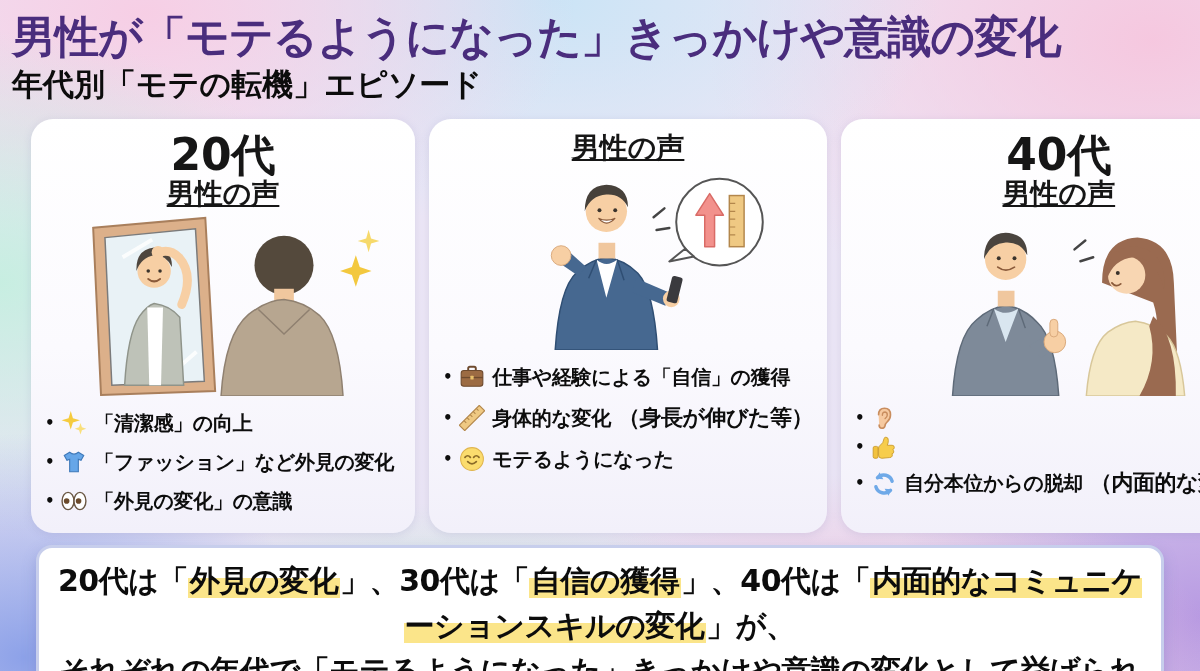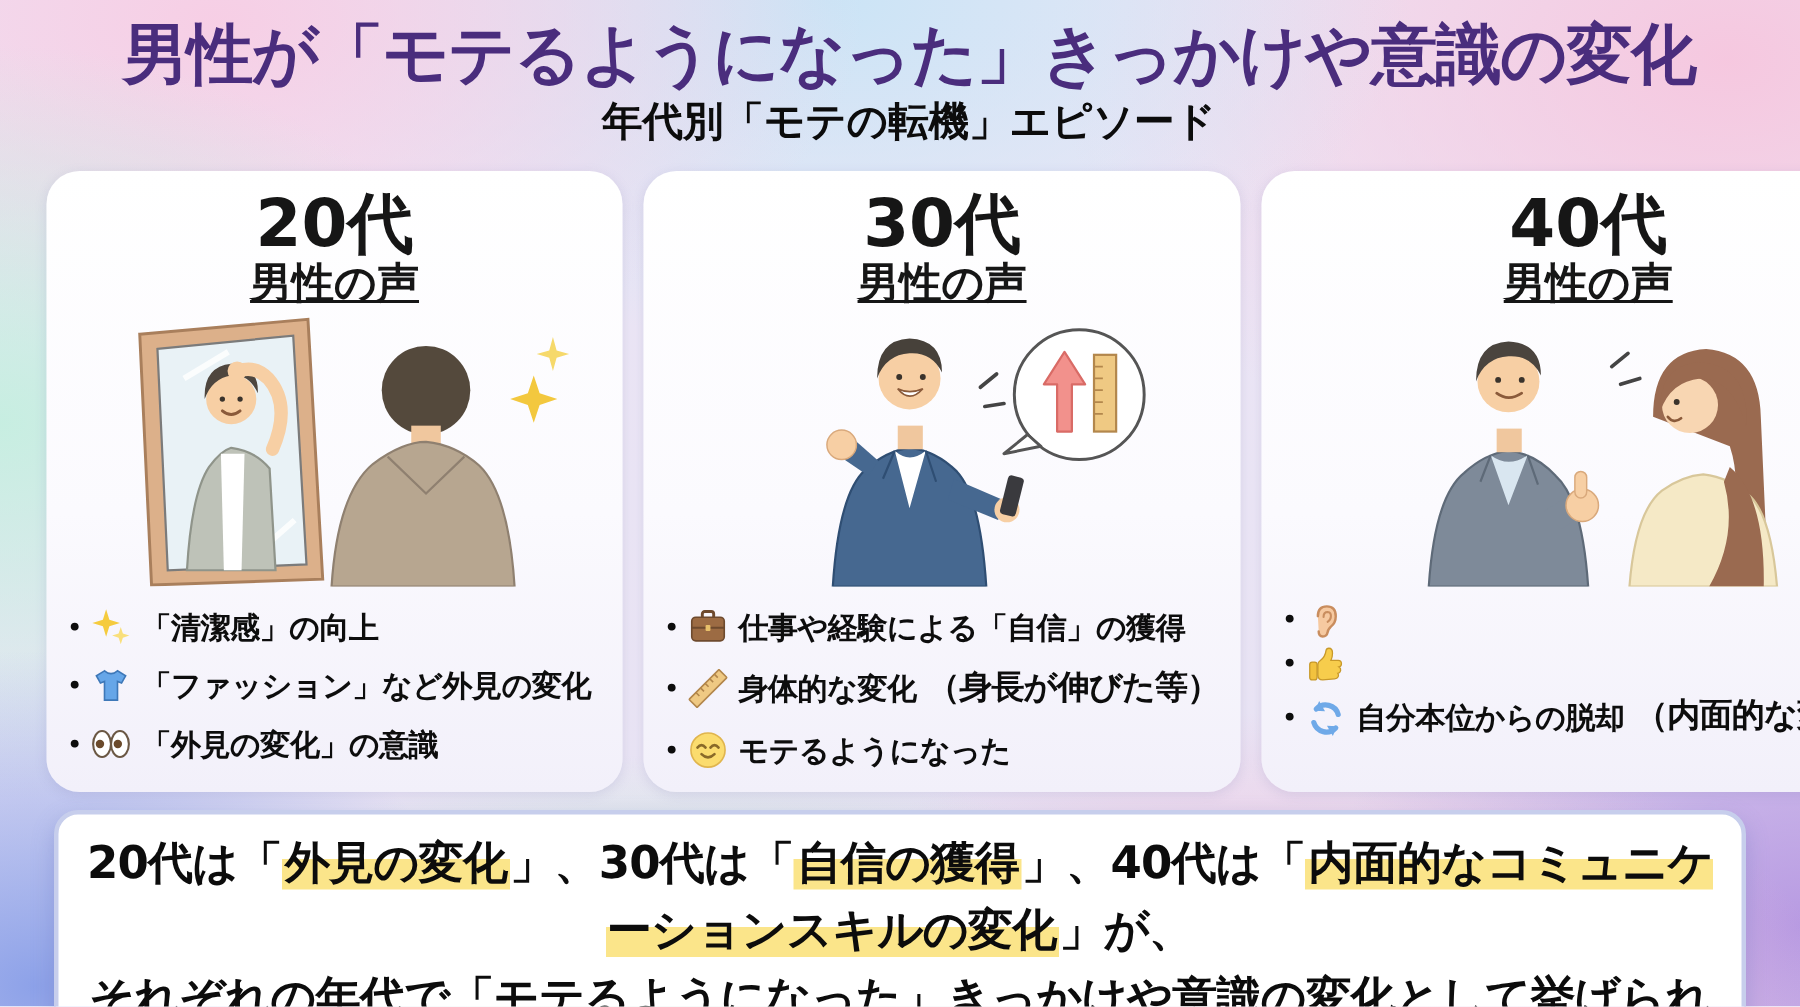--- a/index.html
+++ b/index.html
@@ -14,27 +14,27 @@
       radial-gradient(ellipse 420px 320px at 2% 98%, rgba(136,158,232,.95), rgba(136,158,232,0) 70%),
       radial-gradient(ellipse 520px 260px at 38% 102%, rgba(183,232,205,.85), rgba(183,232,205,0) 70%),
       radial-gradient(ellipse 520px 300px at 72% 102%, rgba(238,182,216,.9), rgba(238,182,216,0) 70%),
       radial-gradient(ellipse 430px 420px at 100% 92%, rgba(178,146,224,.9), rgba(178,146,224,0) 72%),
       radial-gradient(ellipse 480px 360px at 0% 42%, rgba(190,240,220,.8), rgba(190,240,220,0) 70%),
       radial-gradient(ellipse 600px 320px at 12% 2%, rgba(247,205,228,.95), rgba(247,205,228,0) 72%),
       radial-gradient(ellipse 540px 320px at 46% 0%, rgba(201,228,246,.95), rgba(201,228,246,0) 72%),
       radial-gradient(ellipse 620px 420px at 96% 6%, rgba(246,198,222,.95), rgba(246,198,222,0) 72%),
       linear-gradient(180deg,#EDE7F6 0%,#E9E4F4 100%);
   }
-  header{ text-align:center; padding-top:12px;padding-left:12px; }
+  header{ text-align:left; padding-top:12px;padding-left:12px; }
   .title{
     font-size:44px; font-weight:900; letter-spacing:-1px;
     color:#4A2D7D; line-height:1.15;
   }
   .subtitle{
-    font-size:27px; font-weight:800; color:#0c0c0c; margin-top:3px; line-height:1.2;
+    font-size:31px; font-weight:800; color:#0c0c0c; margin-top:3px; line-height:1.2;
   }
   .cards{
     display:flex; gap:14px; margin:16px 31px 0; height:414px;
   }
   .card{
     flex:1 1 0; border-radius:22px; padding:13px 14px 10px;
     background:linear-gradient(180deg,#FFFFFF 0%,#FBFAFE 55%,#F2F0FA 100%);
     box-shadow:0 2px 8px rgba(120,120,180,.18);
     display:flex; flex-direction:column;
   }
@@ -131,21 +131,20 @@
                 <circle cx="16.2" cy="12" r="2.6" fill="#6B4A2B"></circle>
               </svg>
           </span>
           <span>「外見の変化」の意識</span>
             <span class="note"></span>
         </li>
       </ul>
     </section>
 
     <section class="card">
-      <h3 class="age">30代</h3>
       <div class="voice">男性の声</div>
       <div class="illo">
         <svg viewBox="0 0 340 185" aria-hidden="true">
           <path d="M196,50 L207,41" stroke="#444" stroke-width="2.5" stroke-linecap="round"></path>
           <path d="M199,63 L212,61" stroke="#444" stroke-width="2.5" stroke-linecap="round"></path>
           <circle cx="263" cy="55" r="44" fill="#FFFFFF" stroke="#555" stroke-width="2"></circle>
           <path d="M228,82 L212,95 L237,90 Z" fill="#FFFFFF" stroke="#555" stroke-width="2" stroke-linejoin="round"></path>
           <path d="M248,80 L248,48 L239,48 L253,26 L267,48 L258,48 L258,80 Z" fill="#F2918C" stroke="#D96B66" stroke-width="1.5" stroke-linejoin="round"></path>
           <rect x="273" y="28" width="15" height="52" fill="#EFC983" stroke="#B3874C" stroke-width="1.5"></rect>
           <path d="M273,36 h6 M273,44 h6 M273,52 h6 M273,60 h6 M273,68 h6" stroke="#B3874C" stroke-width="1.2"></path>

